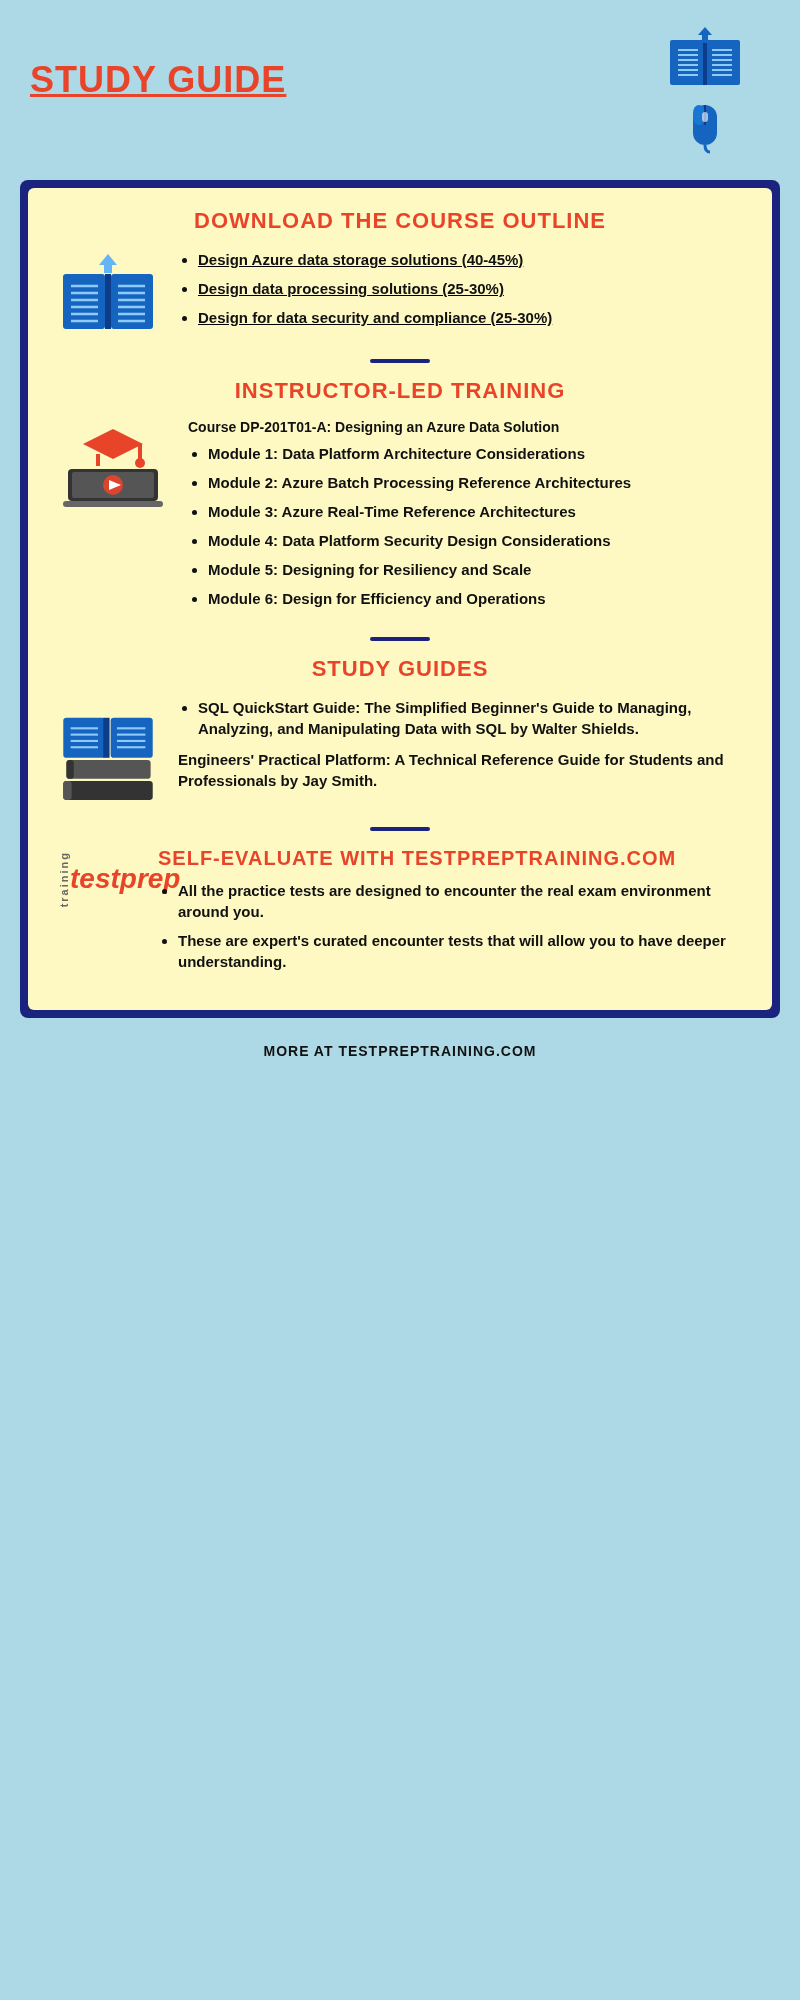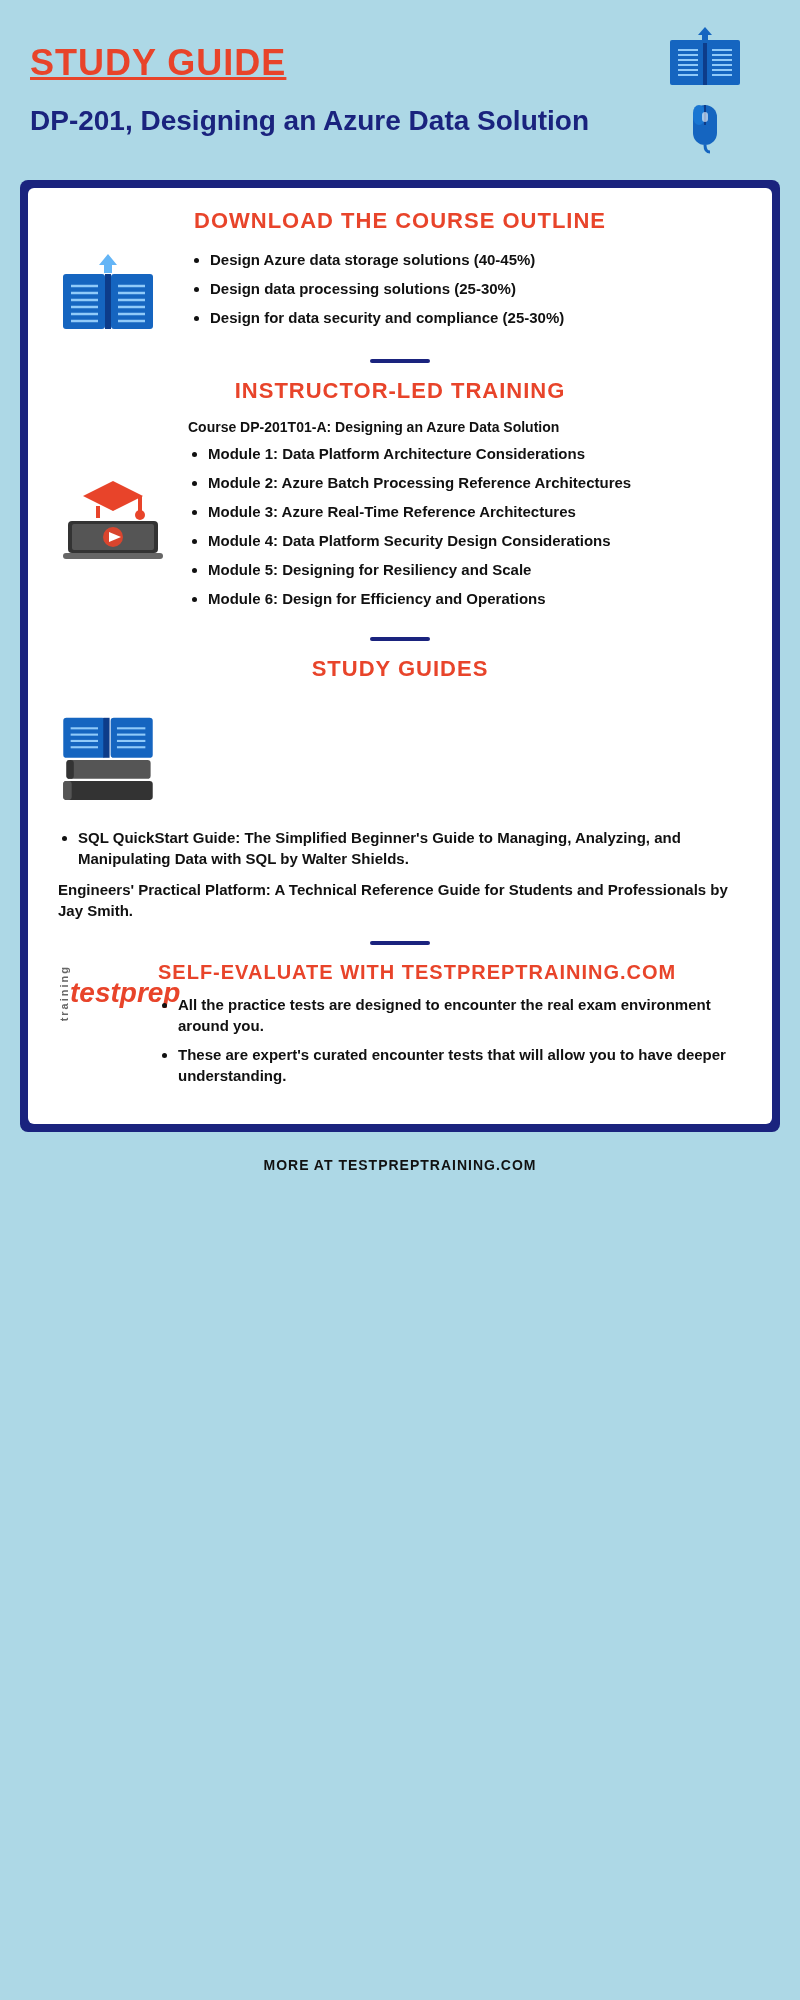--- a/index.html
+++ b/index.html
@@ -56,21 +56,21 @@
     }
 
     
     .main-content {
       background: #1a237e;
       margin: 0 20px 0 20px;
       border-radius: 8px;
       padding: 8px;
     }
     .inner-content {
-      background: #ffffff;
+      background: #fef9c3;
       border-radius: 6px;
       padding: 20px 30px;
     }
 
     
     .section-title {
       text-align: center;
       color: #e8442a;
       font-size: 22px;
       font-weight: 900;
@@ -79,21 +79,22 @@
       margin-bottom: 15px;
     }
 
     
     .download-section {
       margin-bottom: 20px;
     }
     .download-body {
       display: flex;
       align-items: flex-start;
-      gap: 32px;
+      gap: 20px;
+      text-decoration: underline;
     }
     .download-icon {
       flex-shrink: 0;
       width: 100px;
       margin-top: 5px;
     }
     .bullet-list {
       list-style: disc;
       padding-left: 20px;
     }
@@ -113,21 +114,21 @@
       margin: 15px auto 15px auto;
       border-radius: 2px;
     }
 
     
     .instructor-section {
       margin-bottom: 20px;
     }
     .instructor-body {
       display: flex;
-      align-items: center;
+      align-items: flex-start;
       gap: 20px;
     }
     .instructor-icon {
       flex-shrink: 0;
       width: 110px;
       margin-top: 5px;
     }
     .instructor-text {
       flex: 1;
     }
@@ -139,21 +140,20 @@
     }
 
     
     .studyguides-section {
       margin-bottom: 20px;
     }
     .studyguides-body {
       display: flex;
       align-items: flex-start;
       gap: 20px;
-      flex-direction: column;
     }
     .studyguides-icon {
       flex-shrink: 0;
       width: 100px;
       margin-top: 5px;
     }
     .studyguides-text {
       flex: 1;
     }
 
@@ -215,21 +215,20 @@
       color: #e8442a;
       font-style: italic;
     }
   </style>
 </head>
 <body>
 
 <div class="header">
   <div class="header-text">
     <div class="study-guide-title">STUDY GUIDE</div>
-    <div class="subtitle">DP-201, Designing an Azure Data Solution</div>
   </div>
   <div class="header-icons">
 
     <svg class="book-icon" viewBox="0 0 90 70" xmlns="http://www.w3.org/2000/svg">
 
       <rect x="10" y="15" width="35" height="45" rx="2" fill="#1565c0"></rect>
       <rect x="45" y="15" width="35" height="45" rx="2" fill="#1565c0"></rect>
 
       <line x1="18" y1="25" x2="38" y2="25" stroke="#90caf9" stroke-width="2"></line>
       <line x1="18" y1="30" x2="38" y2="30" stroke="#90caf9" stroke-width="2"></line>

